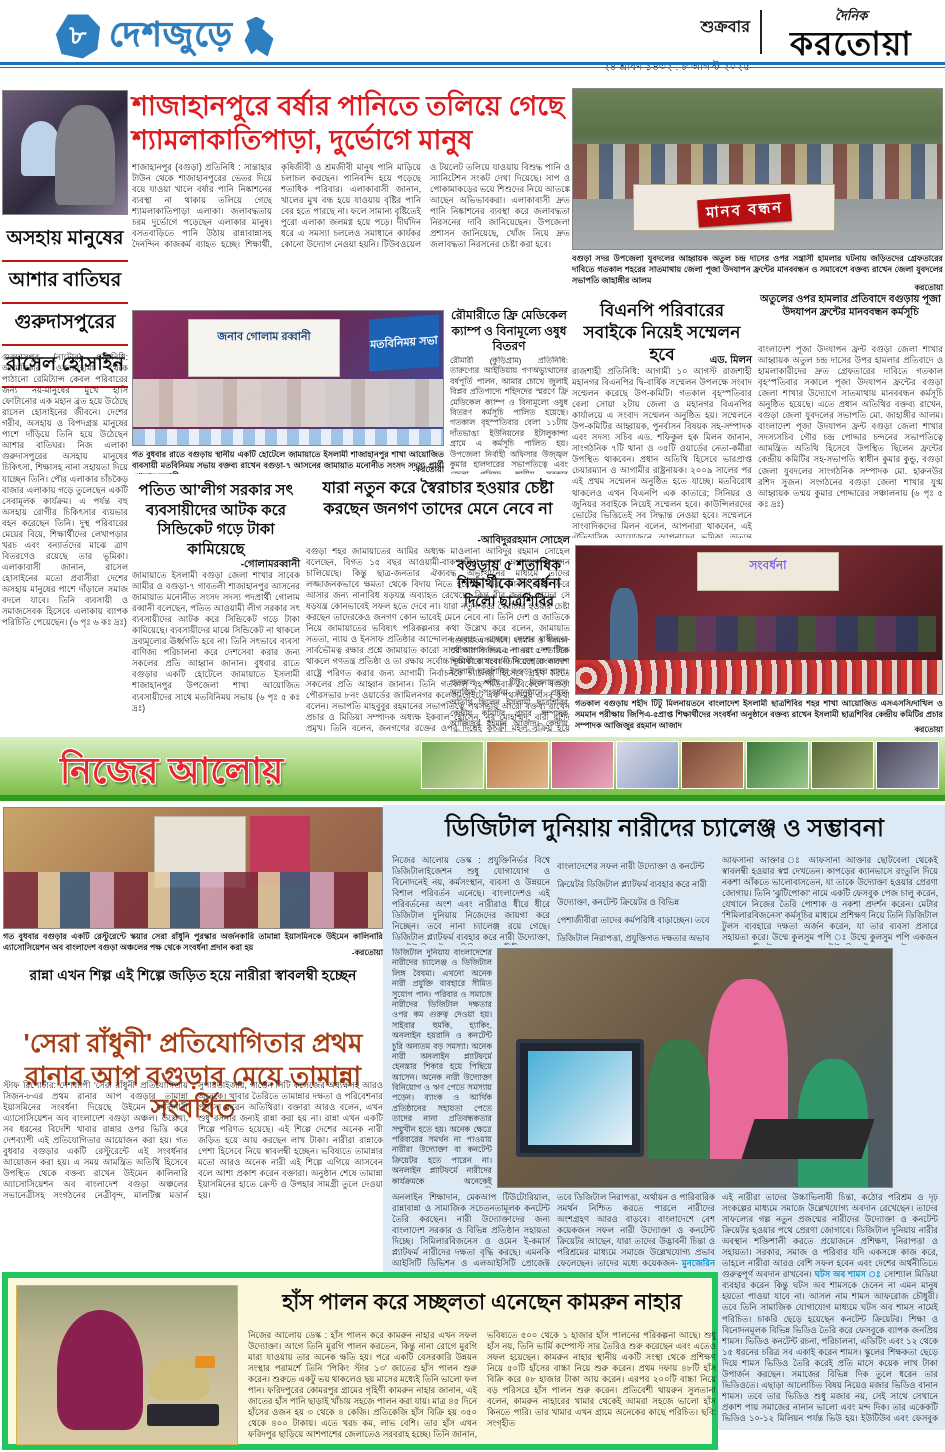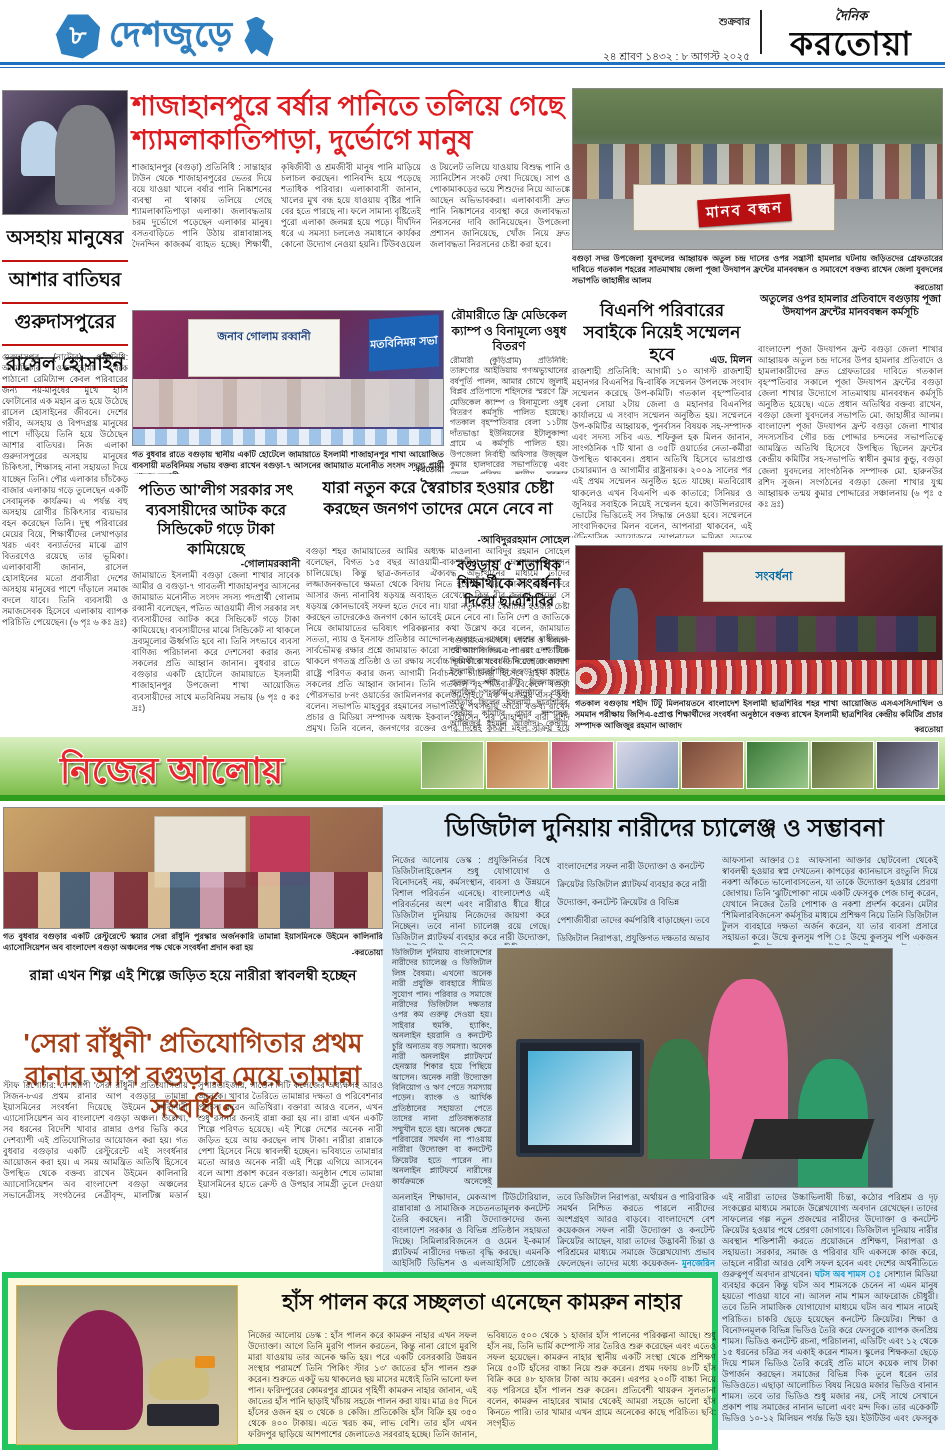--- a/index.html
+++ b/index.html
@@ -43,21 +43,21 @@
 <div id="page">
 
   <div class="abs" style="left:55px;top:8px;display:flex;align-items:center;gap:8px;">
     <div class="brand-badge">
         <span>৮</span>
       </div>
     <div class="brand-text">দেশজুড়ে</div>
     <div class="map-blob"></div>
   </div>
   <div class="abs" style="right:195px;top:14px;text-align:right;">
-    <div style="font-size:10px;font-weight:bold;">শুক্রবার</div>
+    <div style="font-size:16px;font-weight:bold;">শুক্রবার</div>
     <div style="font-size:10.5px;margin-top:18px;">২৪ শ্রাবণ ১৪৩২ : ৮ আগস্ট ২০২৫</div>
   </div>
   <div class="abs vline" style="right:183px;top:10px;height:44px;"></div>
   <div class="abs" style="right:10px;top:6px;width:168px;text-align:center;">
     <div class="mast-small">দৈনিক</div>
     <div class="mast-big">করতোয়া</div>
   </div>
   <div class="abs hrule" style="left:0;top:62px;width:945px;"></div>
 
   <div class="ph" style="left:2px;top:90px;width:126px;height:125px;background:linear-gradient(135deg,#6a5a78 0%,#2f2a3d 55%,#8a7f95 100%);">
@@ -109,21 +109,21 @@
   <div class="abs attrib" style="left:306px;top:532px;width:264px;">-আবিদুররহমান সোহেল</div>
   <div class="abs jtext" style="left:306px;top:546px;width:264px;height:186px;">বগুড়া শহর জামায়াতের আমির অধ্যক্ষ মাওলানা আবিদুর রহমান সোহেল বলেছেন, বিগত ১৫ বছর আওয়ামী-বাকশালীরা দেশে অপশাসন-দুঃশাসন চালিয়েছে। কিন্তু ছাত্র-জনতার ঐক্যবদ্ধ অভ্যুত্থানের মাধ্যমে তাদের লজ্জাজনকভাবে ক্ষমতা থেকে বিদায় নিতে হয়েছে। তারা আবার দেশে ফিরে আসার জন্য নানাবিধ ষড়যন্ত্র অব্যাহত রেখেছে। কিন্তু বীর জনতা তাদের সে ষড়যন্ত্র কোনভাবেই সফল হতে দেবে না। যারা নতুন করে স্বৈরাচার হওয়ার চেষ্টা করছেন তাদেরকেও জনগণ কোন ভাবেই মেনে নেবে না। তিনি দেশ ও জাতিকে নিয়ে জামায়াতের ভবিষ্যৎ পরিকল্পনার কথা উল্লেখ করে বলেন, জামায়াত সততা, ন্যায় ও ইনসাফ প্রতিষ্ঠার আন্দোলন অব্যাহত রাখবে। দেশের স্বাধীনতা-সার্বভৌমত্ব রক্ষার প্রশ্নে জামায়াত কারো সাথে আপস করবে না বরং দেশ টিকে থাকলে গণতন্ত্র প্রতিষ্ঠা ও তা রক্ষায় সর্বোচ্চ ভূমিকা রাখবে। তিনি দেশকে কল্যাণ রাষ্ট্রে পরিণত করার জন্য আগামী নির্বাচনকে চ্যালেঞ্জ হিসেবে গ্রহণ করতে সকলের প্রতি আহ্বান জানান। তিনি গতকাল বৃহস্পতিবার বিকেলে বগুড়া পৌরসভার ৮নং ওয়ার্ডের জামিলনগর কলেজ গেইটে এক পথসভায় এসব কথা বলেন। সভাপতি মাহবুবুর রহমানের সভাপতিত্বে পথসভায় আরো বক্তব্য রাখেন প্রচার ও মিডিয়া সম্পাদক অধ্যক্ষ ইকবাল হোসেন, নুর মোহাম্মদ, বারী রশিদ প্রমুখ। তিনি বলেন, জনগণের রক্তের ওপর দিয়েই কুচক্রী মহল সক্রিয় হয়ে উঠেছে। তাদের রক্তের ওপর নির্ভর করেই আপনি এখন ক্ষমতায়; আপনি বা আপনার পরিবারের কোন সদস্য আন্দোলনে ক্ষতিগ্রস্ত হননি। নির্বাচনকে অবাধ ও নিরপেক্ষ করার রাষ্ট্রের প্রয়োজনীয় (৬ পৃঃ ৬ কঃ দ্রঃ)</div>
 
   <div class="abs hl-blk" style="left:450px;top:308px;width:118px;font-size:12px;">রৌমারীতে ফ্রি মেডিকেল ক্যাম্প ও বিনামূল্যে ওষুধ বিতরণ</div>
   <div class="abs jtext" style="left:450px;top:356px;width:118px;height:118px;font-size:8px;">রৌমারী (কুড়িগ্রাম) প্রতিনিধি: তারুণ্যের আইডিয়ায় গণঅভ্যুত্থানের বর্ষপূর্তি পালন, আমার চোখে জুলাই বিপ্লব প্রতিপাদ্যে শহিদদের স্মরণে ফ্রি মেডিকেল ক্যাম্প ও বিনামূল্যে ওষুধ বিতরণ কর্মসূচি পালিত হয়েছে। গতকাল বৃহস্পতিবার বেলা ১১টায় দাঁতভাঙা ইউনিয়নের ইটালুকান্দা গ্রামে এ কর্মসূচি পালিত হয়। উপজেলা নির্বাহী অফিসার উজ্জ্বল কুমার হালদারের সভাপতিত্বে এবং জেলা পরিষদ, স্থানীয় সরকার বিভাগের সার্বিক সহযোগিতায় রৌমারী উপজেলা স্বাস্থ্য কমপ্লেক্সে অনুষ্ঠিত কর্মসূচিতে বিশেষ অতিথি ছিলেন ডা. আব্দুল সামান, ডা. মহসীন, ডা. আরাফাত। এছাড়াও উপস্থিত ছিলেন উপজেলা স্বাস্থ্য কমপ্লেক্সের কর্মকর্তা কর্মচারী ও স্থানীয় এলাকাবাসী।</div>
 
   <div class="abs hl-blk" style="left:450px;top:556px;width:118px;font-size:14px;">বগুড়ায় ৫ শতাধিক শিক্ষার্থীকে সংবর্ধনা দিলো ছাত্রশিবির</div>
   <div class="abs jtext" style="left:450px;top:636px;width:118px;height:96px;font-size:8px;">বগুড়ায় এসএসসি, দাখিল ও সমমান পরীক্ষায় জিপিএ-৫ পাওয়া ৫ শতাধিক শিক্ষার্থীকে সংবর্ধনা দিয়েছে বাংলাদেশ ইসলামী ছাত্রশিবির বগুড়া শহর শাখা। গতকাল শহীদ টিটু মিলনায়তনে অনুষ্ঠিত সংবর্ধনা অনুষ্ঠানে প্রধান অতিথি ছিলেন ইসলামী ছাত্রশিবির কেন্দ্রীয় কমিটির প্রচার সম্পাদক আজিজুর রহমান আজাদ। কেন্দ্রীয় পরিচালনা অনুষ্ঠানে অতিথি ছিলেন শহর শাখার সভাপতি ও সেক্রেটারি। জিপিএ-৫ প্রাপ্ত শিক্ষার্থীদের ক্রেস্ট ও বই উপহার দেওয়া হয় (৬ পৃঃ ৬ কঃ দ্রঃ)</div>
 
   <div class="ph" style="left:575px;top:545px;width:368px;height:150px;background:linear-gradient(135deg,#5a1f24 0%,#7c2b33 45%,#3a1418 100%);">
-    <div style="position:absolute;left:127px;top:6px;width:140px;height:34px;background:#efe9dd;border:1px solid #c9bfa6;color:#0369a1;font-weight:bold;font-size:12px;text-align:center;padding-top:14px;">সংবর্ধনা</div>
+    <div style="position:absolute;left:121px;top:6px;width:140px;height:34px;background:#efe9dd;border:1px solid #c9bfa6;color:#8b5cf6;font-weight:bold;font-size:12px;text-align:center;padding-top:3px;">সংবর্ধনা</div>
     <div style="position:absolute;left:34px;top:42px;width:28px;height:78px;background:#4a6a8c;border-radius:40% 40% 0 0;"></div>
     <div style="position:absolute;left:80px;top:70px;width:280px;height:36px;background:repeating-linear-gradient(90deg,#2c3e64 0 22px,#3c5a3c 22px 40px,#5a3c64 40px 60px);opacity:.8;"></div>
     <div style="position:absolute;left:0;bottom:0;width:100%;height:34px;background:repeating-radial-gradient(circle at 10px 18px,#d8362f 0 6px,#f2e8e0 6px 11px,#b4313a 11px 15px);opacity:.9;"></div>
   </div>
   <div class="abs cap" style="left:575px;top:699px;width:368px;height:34px;">গতকাল বগুড়ায় শহীদ টিটু মিলনায়তনে বাংলাদেশ ইসলামী ছাত্রশিবির শহর শাখা আয়োজিত এসএসসি/দাখিল ও সমমান পরীক্ষায় জিপিএ-৫প্রাপ্ত শিক্ষার্থীদের সংবর্ধনা অনুষ্ঠানে বক্তব্য রাখেন ইসলামী ছাত্রশিবির কেন্দ্রীয় কমিটির প্রচার সম্পাদক আজিজুর রহমান আজাদ</div>
   <div class="abs credit" style="left:843px;top:723px;width:100px;">করতোয়া</div>
 
   <div class="abs banner-green" style="left:0;top:737px;width:945px;height:58px;">
     <div class="abs banner-title" style="left:60px;top:6px;">নিজের আলোয়</div>
     <div class="abs collage" style="left:420px;top:2px;width:520px;height:52px;">

